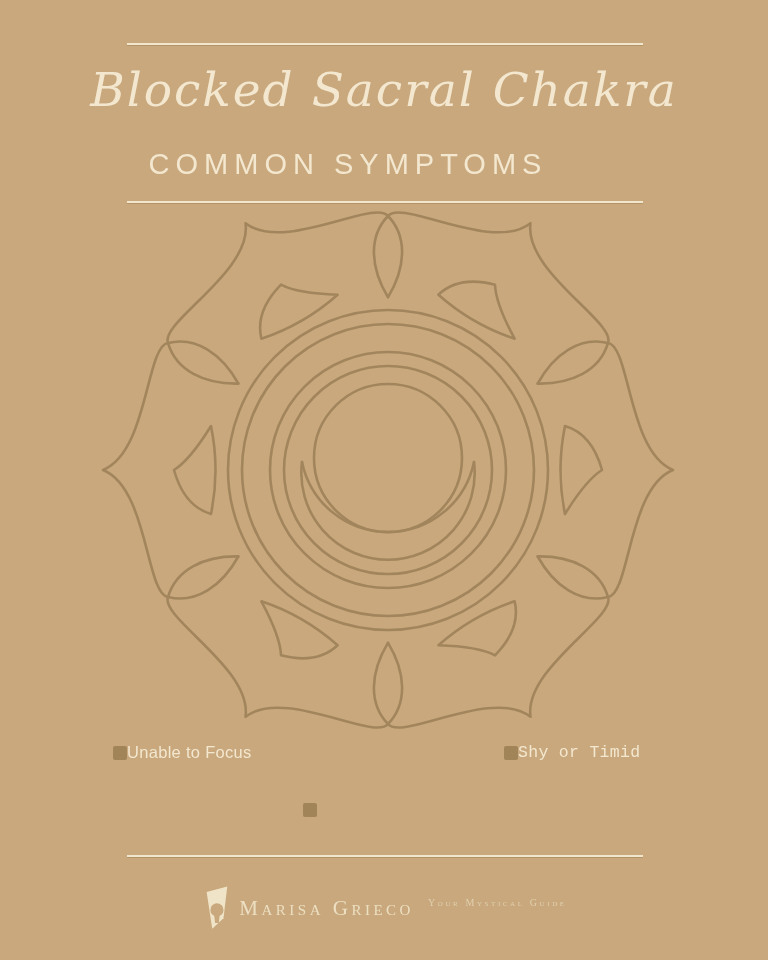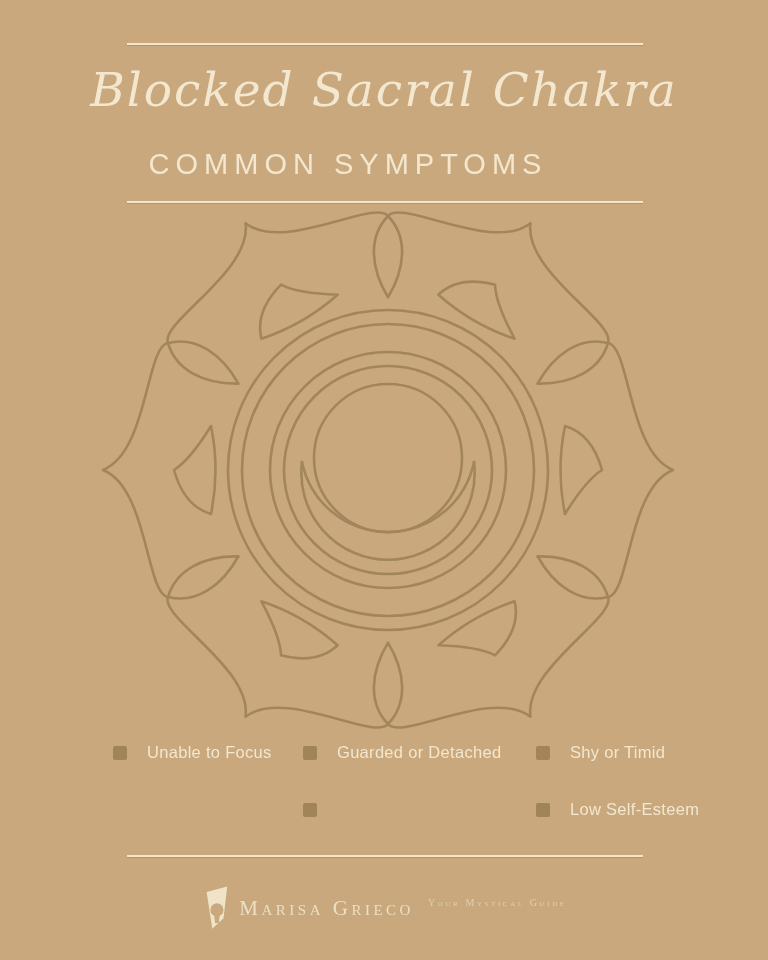--- a/index.html
+++ b/index.html
@@ -31,34 +31,34 @@
   }
   .subtitle{
     position:absolute;top:148px;left:0;width:696px;
     text-align:center;
     font-size:29px;font-weight:400;letter-spacing:6px;
     color:var(--cream,#f3e7cf);
   }
   .chakra-svg{position:absolute;top:0;left:0;}
   .chakra-svg *{vector-effect:non-scaling-stroke;}
   .sym-item{
-    position:absolute;display:flex;align-items:center;gap:20px;
+    position:absolute;display:flex;align-items:center;
   }
   .sym-item .bullet{
     width:14px;height:14px;border-radius:2px;flex-shrink:0;
     background:var(--bullet,#a28459);
   }
   .sym-item .label{
     font-size:16.5px;line-height:1.32;letter-spacing:.3px;
     color:var(--cream,#f3e7cf);
     white-space:pre-line;
   }
   .row1{top:741px;height:24px;}
   .row2{top:784px;height:52px;}
-  .c1{left:113px;} .c2{left:303px;} .c3{left:536px;}
+  .c1{left:113px;} .c2{left:303px;} .c3{left:504px;font-family:Liberation Mono, monospace;}
   .logo{
     position:absolute;top:884px;left:0;width:768px;
     display:flex;justify-content:center;align-items:center;gap:8px;
   }
   .logo-text{display:flex;flex-direction:row;}
   .brand{
     font-family:"Liberation Serif", serif;
     font-variant:small-caps;
     font-size:21px;letter-spacing:3.5px;
     color:var(--logoText,#ecdfc2);
@@ -134,34 +134,26 @@
     <g>
       <path d="M 302 462 A 86.7 86.7 0 1 0 474 462"></path>
       <path d="M 302 462 A 87.8 87.8 0 0 0 474 462"></path>
     </g>
   </svg>
 
   <div class="sym-item row1 c1">
     <div class="bullet"></div>
     <div class="label">Unable to Focus</div>
   </div>
-  <div class="sym-item row1 c2">
-    <div class="bullet"></div>
-    <div class="label">Guarded or Detached</div>
-  </div>
   <div class="sym-item row1 c3">
     <div class="bullet"></div>
     <div class="label">Shy or Timid</div>
   </div>
   <div class="sym-item row2 c2">
     <div class="bullet"></div>
-  </div>
-  <div class="sym-item row2 c3">
-    <div class="bullet"></div>
-    <div class="label">Low Self-Esteem</div>
   </div>
 
   <div class="divider footer"></div>
 
   <div class="logo">
     <svg width="30" height="48" viewBox="0 0 32 48">
       <path d="M6 7 L28 1 L24 35 L12 46 Z" fill="#f0e4c8"></path>
       <circle cx="17" cy="26" r="7" fill="#c8a87c"></circle>
       <path d="M14 31 L20 31 L19 40 L15 40 Z" fill="#c8a87c"></path>
     </svg>

